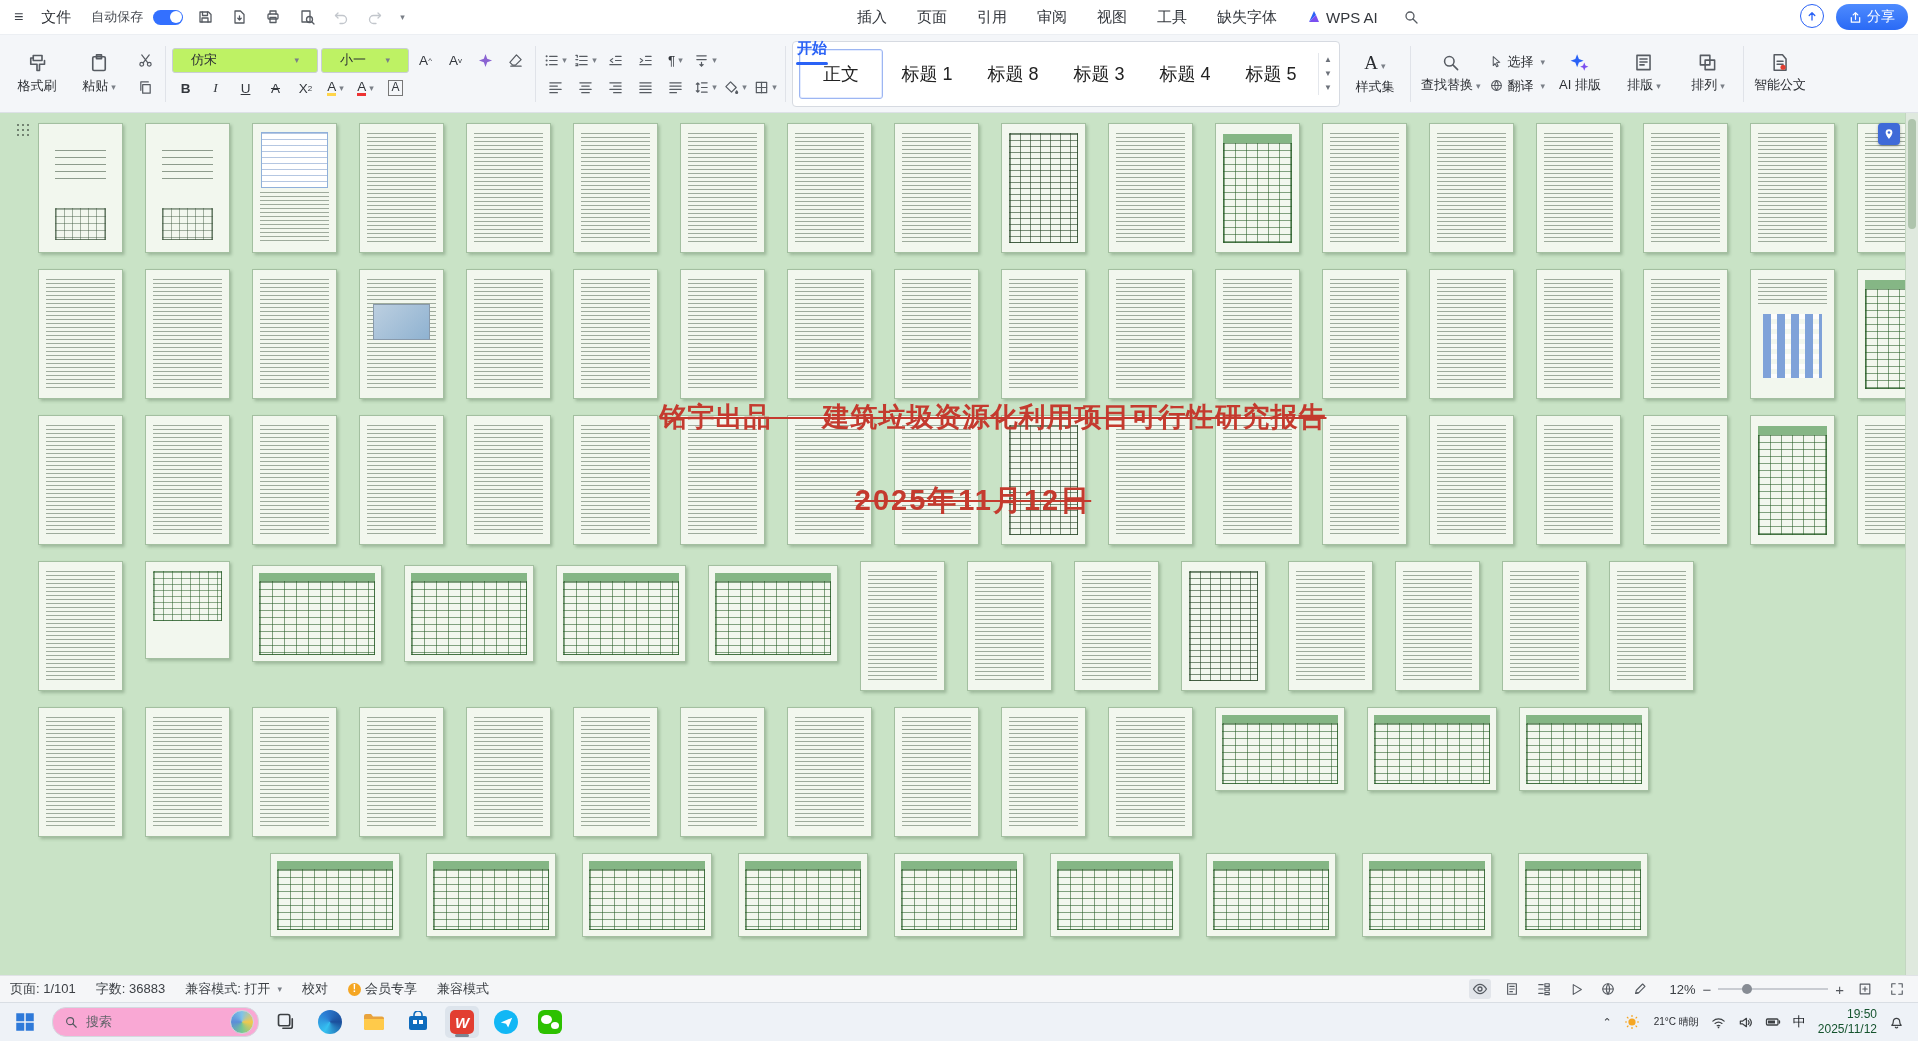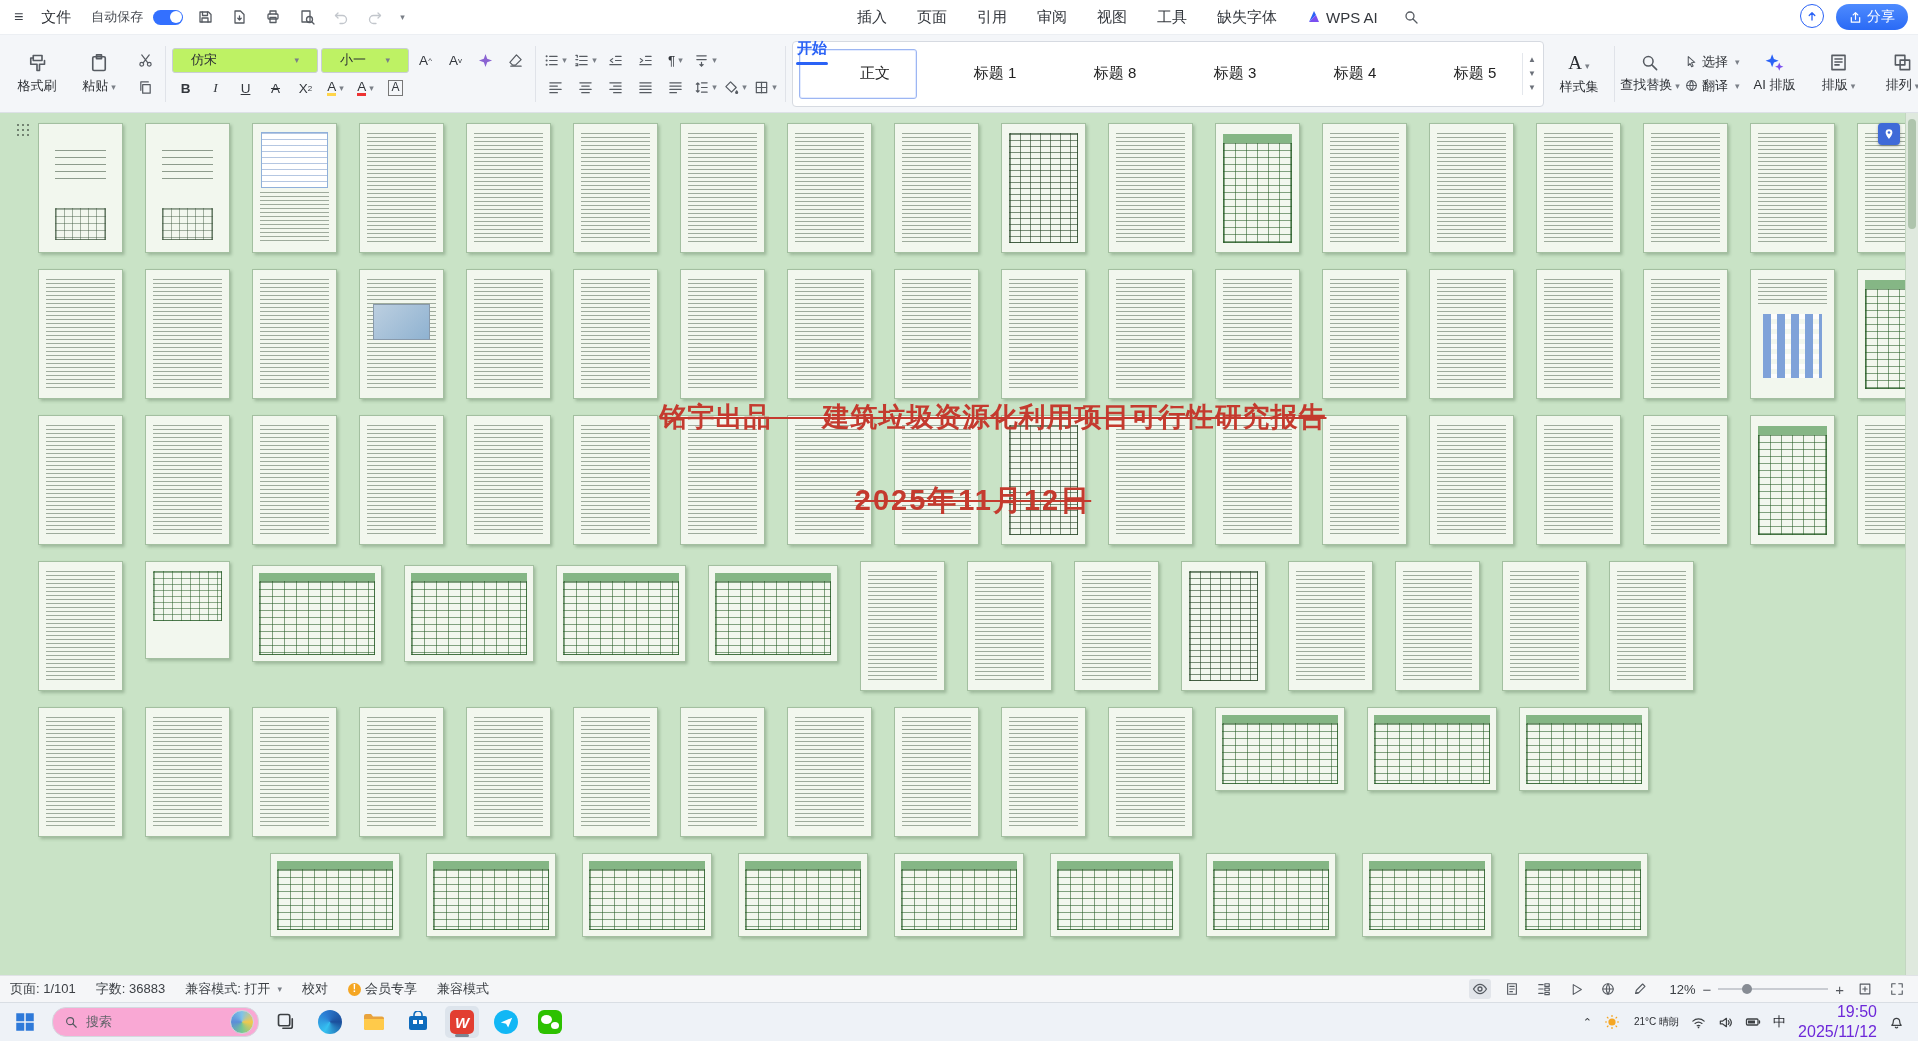--- a/index.html
+++ b/index.html
@@ -40,21 +40,21 @@
           border-radius:4px;font-size:13px;color:#2b2e33;cursor:pointer;padding:0 4px;white-space:nowrap;}
   .sbtn{height:23px;min-width:23px;display:inline-flex;align-items:center;justify-content:center;border-radius:3px;font-size:13.5px;color:#33373d;cursor:pointer;padding:0 2px;}
   .letter{font-weight:400;}
   .combo{height:23px;border:1px solid #c9ced6;background:#bef264;border-radius:3px;display:flex;align-items:center;justify-content:space-between;padding:0 18px;font-size:13px;color:#2b2e33;cursor:pointer;}
   .combo.fname{width:108px;} .combo.fsize{width:50px;}
   .u-red{border-bottom:3px solid #e33;line-height:1;}
   .u-yel{border-bottom:3px solid #ffd54a;line-height:1;}
   .boxA{border:1px solid #777;padding:0 2px;line-height:1.1;font-size:12px;}
 
   .gallery{display:flex;align-items:center;background:#fff;border:1px solid #d6dae1;border-radius:4px;height:58px;padding:3px 2px 3px 6px;gap:2px;flex:none;}
-  .chip{min-width:82px;height:48px;display:flex;align-items:center;justify-content:center;font-size:15px;color:#222;border-radius:3px;border:1px solid transparent;cursor:pointer;white-space:nowrap;padding-left:34px;}
+  .chip{min-width:82px;height:48px;display:flex;align-items:center;justify-content:center;font-size:18px;color:#222;border-radius:3px;border:1px solid transparent;cursor:pointer;white-space:nowrap;}
   .chip.active{border:1px solid #9db6f2;box-shadow:0 0 0 1px #e3ebff inset;}
   .gal-arrows{display:flex;flex-direction:column;border-left:1px solid #e4e7ec;margin-left:3px;}
   .gal-arrows span{font-size:8px;color:#6c717a;padding:3px 5px;cursor:pointer;line-height:1;}
 
   .vbtn-col{display:flex;flex-direction:column;gap:6px;justify-content:center;}
   .minirow{display:flex;align-items:center;gap:4px;font-size:13px;color:#2b2e33;cursor:pointer;white-space:nowrap;}
 
   
   .docarea{flex:1;background:#c9e3c6;position:relative;overflow:hidden;}
   .grip{position:absolute;left:16px;top:10px;width:13px;height:13px;
@@ -144,21 +144,21 @@
   .qqblue{border-radius:50%;background:#12b7f5;}
   .wechat{background:#2dc100;position:relative;border-radius:6px;}
   .wechat i{position:absolute;background:#fff;border-radius:50%;}
   .wechat i.b1{width:11px;height:9px;left:3px;top:5px;}
   .wechat i.b2{width:8px;height:7px;right:3px;bottom:5px;}
   .tk-tray{display:flex;align-items:center;gap:12px;padding-right:6px;}
   .tray-ic{display:flex;align-items:center;justify-content:center;cursor:pointer;color:#3c4043;}
   .chev{font-size:11px;color:#3c4043;cursor:pointer;}
   .weather{display:flex;align-items:center;gap:14px;font-size:10px;color:#2b2e33;cursor:pointer;white-space:nowrap;}
   .ime{font-size:13px;color:#23262b;cursor:pointer;}
-  .dt{display:flex;flex-direction:column;align-items:flex-end;font-size:16px;line-height:1.25;color:#6d28d9;cursor:pointer;}
+  .dt{display:flex;flex-direction:column;align-items:flex-end;font-size:12px;line-height:1.25;color:#14532d;cursor:pointer;}
 </style>
 </head>
 <body>
 
 <div class="app">
 
   <div class="titlebar">
     <div class="tb-left">
       <span class="hamb">≡</span>
       <span class="tb-file">文件</span>

